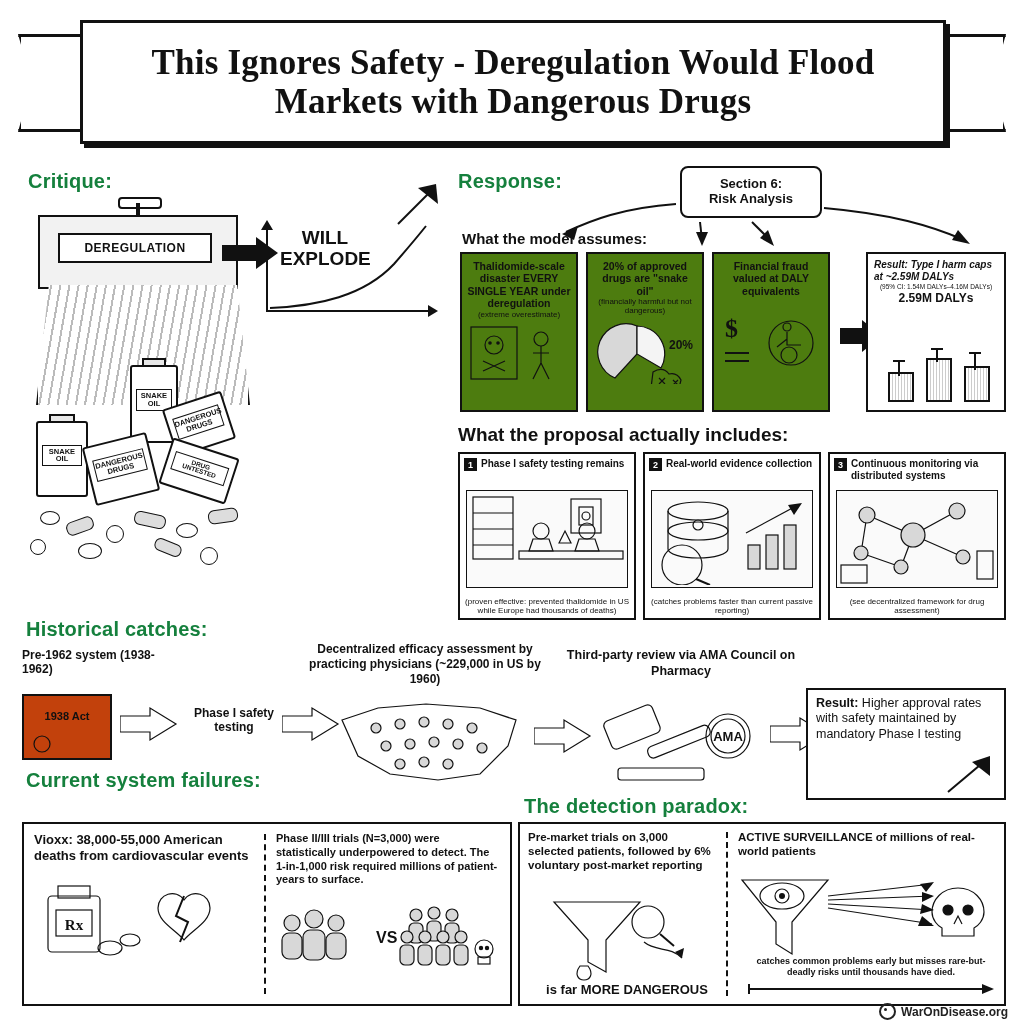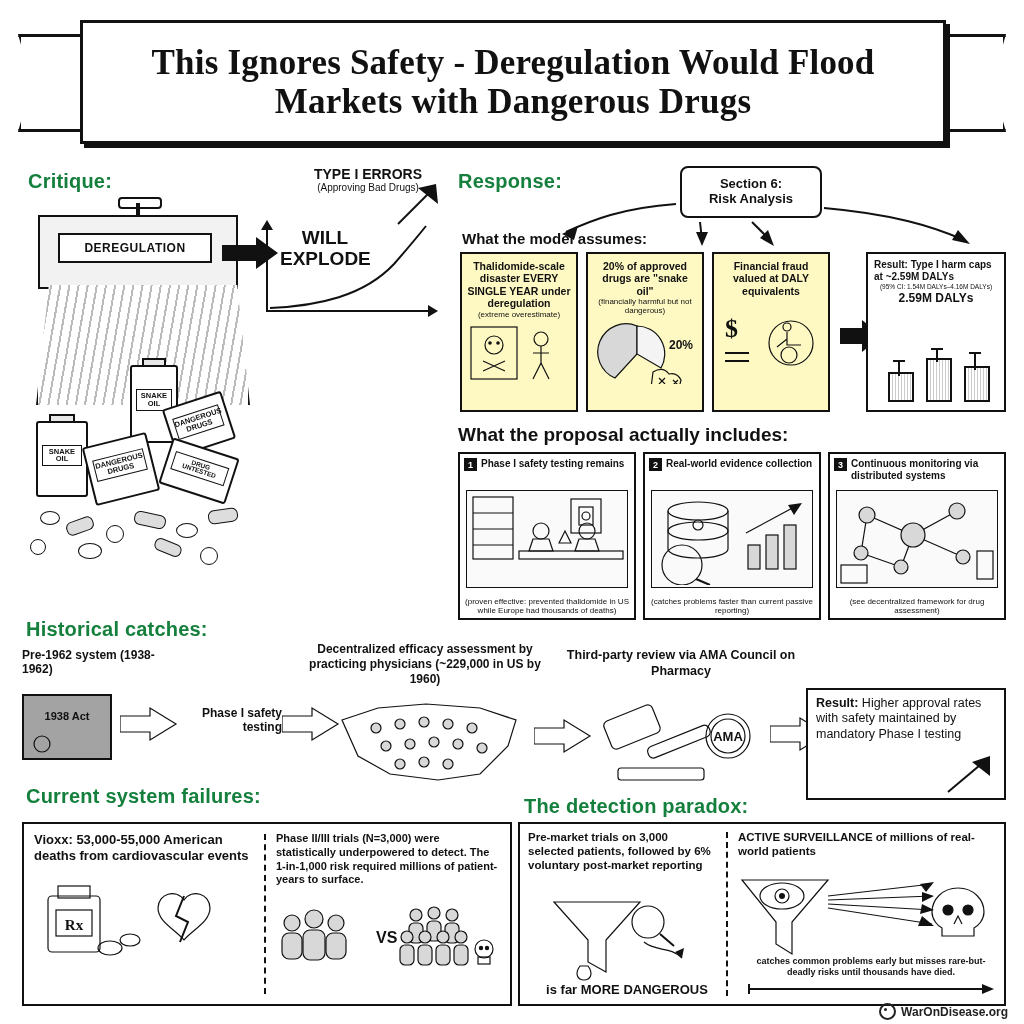--- a/index.html
+++ b/index.html
@@ -101,65 +101,65 @@
   
   .response-label{position:absolute;left:458px;top:170px;}
   .section6{
     position:absolute;left:680px;top:166px;width:138px;height:48px;
     border:2px solid #111;border-radius:8px;background:#fff;
     display:flex;flex-direction:column;align-items:center;justify-content:center;
     font-weight:bold;font-size:13px;line-height:1.15;text-align:center;
   }
   .assumes-label{position:absolute;left:462px;top:230px;font-size:15px;font-weight:bold;}
   .assume-row{position:absolute;left:460px;top:252px;width:380px;height:160px;display:flex;gap:8px;}
-  .assume{width:118px;height:160px;border:2px solid #111;background:#fef9c3;box-sizing:border-box;padding:6px 5px;}
+  .assume{width:118px;height:160px;border:2px solid #111;background:#4d7c0f;box-sizing:border-box;padding:6px 5px;}
   .assume .hd{font-size:10.5px;font-weight:bold;text-align:center;line-height:1.18;}
   .assume .sub{font-size:8px;text-align:center;line-height:1.15;}
   .assume .art{position:relative;margin-top:4px;height:64px;}
 
   .result-box{
     position:absolute;left:866px;top:252px;width:140px;height:160px;
     border:2px solid #111;background:#fff;box-sizing:border-box;padding:5px 6px;
   }
-  .result-box .hd{font-size:10px;font-weight:bold;line-height:1.18;}
+  .result-box .hd{font-size:10px;font-weight:bold;line-height:1.18;font-style:italic;}
   .result-box .ci{font-size:6.5px;text-align:center;}
   .result-box .big{font-size:12px;font-weight:bold;text-align:center;line-height:1.1;margin-top:2px;}
   .bars{position:absolute;left:14px;bottom:8px;width:112px;height:56px;}
   .bar{position:absolute;bottom:0;width:22px;border:2px solid #111;background:repeating-linear-gradient(90deg,#fff 0 2px,#ccc 2px 3px);}
   .whisk{position:absolute;width:2px;background:#111;}
   .whisk-cap{position:absolute;height:2px;width:12px;background:#111;}
 
   
   .includes-label{position:absolute;left:458px;top:424px;font-size:19px;font-weight:bold;}
   .inc-row{position:absolute;left:458px;top:452px;width:548px;height:168px;display:flex;gap:7px;}
   .inc{width:178px;height:168px;border:2px solid #111;background:#fff;box-sizing:border-box;position:relative;}
   .inc .hdr{display:flex;gap:4px;padding:4px 4px 2px 4px;}
   .num{width:13px;height:13px;background:#111;color:#fff;font-size:9px;font-weight:bold;display:flex;align-items:center;justify-content:center;flex:0 0 auto;}
   .inc .hdr .tx{font-size:10px;font-weight:bold;line-height:1.15;}
   .inc .art{position:absolute;left:6px;top:36px;right:6px;height:96px;border:1.5px solid #111;background:#fafafa;overflow:hidden;}
   .inc .foot{position:absolute;left:4px;right:4px;bottom:3px;font-size:8px;line-height:1.15;text-align:center;}
 
   
   .hist-label{position:absolute;left:26px;top:618px;}
   .hist-1{position:absolute;left:22px;top:648px;width:150px;font-size:12px;font-weight:bold;line-height:1.2;}
-  .scroll-doc{position:absolute;left:22px;top:694px;width:86px;height:62px;border:2px solid #111;background:#a3a3a3;}
+  .scroll-doc{position:absolute;left:22px;top:694px;width:86px;height:62px;border:2px solid #111;background:#c2410c;}
   .scroll-doc .t{font-size:11px;font-weight:bold;text-align:center;margin-top:14px;}
-  .phase1{position:absolute;left:186px;top:706px;width:96px;text-align:right;font-size:12px;font-weight:bold;line-height:1.2;}
+  .phase1{position:absolute;left:186px;top:706px;width:96px;text-align:center;font-size:12px;font-weight:bold;line-height:1.2;}
   .decentral{position:absolute;left:300px;top:642px;width:250px;text-align:center;font-size:12px;font-weight:bold;line-height:1.25;}
   .map-art{position:absolute;left:330px;top:690px;width:200px;height:100px;}
   .third-party{position:absolute;left:566px;top:648px;width:230px;text-align:center;font-size:12.5px;font-weight:bold;line-height:1.25;}
   .gavel{position:absolute;left:588px;top:692px;width:180px;height:98px;}
   .hist-result{
     position:absolute;left:806px;top:688px;width:200px;height:112px;border:2px solid #111;background:#fff;box-sizing:border-box;padding:6px 8px;
     font-size:12.5px;line-height:1.22;
   }
   .fat-arrow{position:relative;}
 
   
-  .fail-label{position:absolute;left:26px;top:769px;margin-top:16px;}
+  .fail-label{position:absolute;left:26px;top:769px;}
   .fail-box{position:absolute;left:22px;top:822px;width:490px;height:184px;border:2px solid #111;background:#fff;box-sizing:border-box;}
   .fail-left{position:absolute;left:10px;top:8px;width:215px;}
   .fail-left .tx{font-size:13px;font-weight:bold;line-height:1.22;}
   .fail-div{position:absolute;left:240px;top:10px;bottom:10px;width:0;border-left:2px dashed #111;}
   .fail-right{position:absolute;left:252px;top:8px;width:226px;}
   .fail-right .tx{font-size:11px;line-height:1.25;font-weight:bold;}
 
   
   .para-label{position:absolute;left:524px;top:795px;}
   .para-box{position:absolute;left:518px;top:822px;width:488px;height:184px;border:2px solid #111;background:#fff;box-sizing:border-box;}
@@ -237,24 +237,20 @@
       <div class="pill" style="left:154px;top:180px;width:20px;height:13px;"></div>
       <div class="cap-pill" style="left:186px;top:166px;width:28px;height:12px;transform:rotate(-8deg);"></div>
       <div class="pill" style="left:56px;top:200px;width:22px;height:14px;"></div>
       <div class="cap-pill" style="left:132px;top:198px;width:26px;height:11px;transform:rotate(22deg);"></div>
       <div class="pill" style="left:178px;top:204px;width:16px;height:16px;"></div>
       <div class="pill" style="left:8px;top:196px;width:14px;height:14px;"></div>
     </div>
   </div>
 
   <div class="typeI">
-    <div class="typeI-title">
-      <div class="t1">TYPE I ERRORS</div>
-      <div class="t2">(Approving Bad Drugs)</div>
-    </div>
     <div class="will-explode">WILL EXPLODE</div>
     <div class="typeI-axes">
       <div class="ax-y"></div>
       <div class="ax-y-head"></div>
       <div class="ax-x"></div>
       <div class="ax-x-head"></div>
       <svg class="curve" viewBox="0 0 160 86" preserveAspectRatio="none">
         <path d="M2,84 C50,82 96,72 126,40 C140,24 150,12 158,2" class="sk" stroke-width="3"></path>
       </svg>
       <svg width="46" height="46" style="position:absolute;right:-4px;top:-40px;">
@@ -488,21 +484,21 @@
     <span> Higher approval rates with safety maintained by mandatory Phase I testing</span>
     <svg width="56" height="42" style="position:absolute;right:4px;bottom:2px;">
       <path d="M4,38 L42,6" class="sk" stroke-width="3"></path>
       <polygon points="46,2 46,22 28,8" class="fillk"></polygon>
     </svg>
   </div>
 
   <div class="h-label fail-label">Current system failures:</div>
   <div class="fail-box">
     <div class="fail-left">
-      <div class="tx">Vioxx: 53,000-55,000 American deaths from cardiovascular events</div>
+      <div class="tx">Vioxx: 38,000-55,000 American deaths from cardiovascular events</div>
       <svg width="210" height="84" style="margin-top:10px;">
         <rect x="14" y="22" width="52" height="56" rx="4" class="sk1" fill="#fff"></rect>
         <rect x="24" y="12" width="32" height="12" class="sk1" fill="#e6e6e6"></rect>
         <rect x="22" y="36" width="36" height="26" class="sk1" fill="#fafafa"></rect>
         <text x="40" y="56" text-anchor="middle" font-size="15" font-weight="bold" font-family="Liberation Serif, serif" class="fillk">Rx</text>
         <ellipse cx="76" cy="74" rx="12" ry="7" class="sk1" fill="#eee"></ellipse>
         <ellipse cx="96" cy="66" rx="10" ry="6" class="sk1" fill="#fff"></ellipse>
         <path d="M150,26 c-8,-12 -26,-6 -26,8 c0,14 18,22 26,32 c8,-10 26,-18 26,-32 c0,-14 -18,-20 -26,-8 z" class="sk1" fill="#efefef"></path>
         <path d="M150,22 l-8,20 l12,6 l-8,20" class="sk" fill="none"></path>
       </svg>

